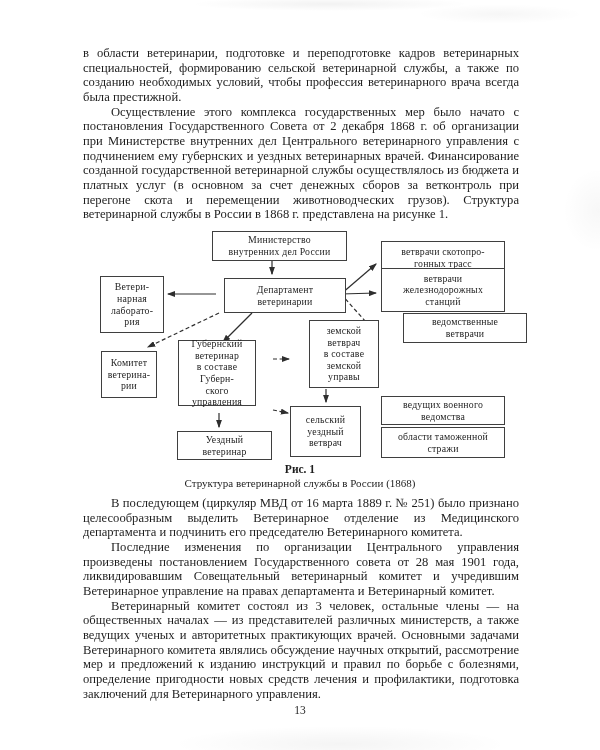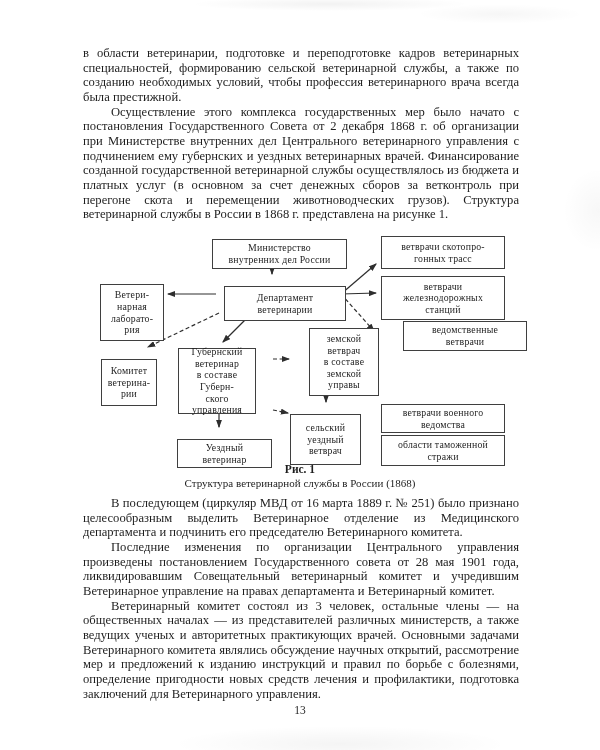--- a/index.html
+++ b/index.html
@@ -30,21 +30,21 @@
   .figure{position:absolute;left:0;top:225px;width:600px;height:268px;}
   .edges{position:absolute;left:0;top:0;width:600px;height:268px;}
   .edges line{stroke:#2e2e2e;stroke-width:1.2;}
   .edges line.dashed{stroke-dasharray:4 2.6;}
   .node{
     position:absolute;box-sizing:border-box;
     border:1px solid #3f3f3f;background:#ffffff;
     display:flex;align-items:center;justify-content:center;
     text-align:center;white-space:pre-line;
     font-size:9.8px;line-height:11.6px;letter-spacing:0.2px;
-    padding:1px 2px;z-index:2;margin-top:8px;
+    padding:1px 2px;z-index:2;
   }
   .edges{z-index:1;}
   .caption{position:absolute;left:0;top:238px;width:600px;text-align:center;}
   .cap-label{font-weight:bold;font-size:11.5px;line-height:13px;}
   .cap-title{font-size:11px;line-height:13px;margin-top:1px;}
   .page-number{
     position:absolute;left:0;top:704px;width:600px;
     text-align:center;font-size:11.5px;
   }
 </style>
@@ -96,28 +96,28 @@
     <div class="node" style="left:309px;top:95px;width:70px;height:68px">земской
 ветврач
 в составе
 земской
 управы</div>
     <div class="node" style="left:177px;top:206px;width:95px;height:29px">Уездный
 ветеринар</div>
     <div class="node" style="left:290px;top:181px;width:71px;height:51px">сельский
 уездный
 ветврач</div>
-    <div class="node" style="left:381px;top:3px;width:124px;height:33px">ветврачи скотопро-
+    <div class="node" style="left:381px;top:16px;width:124px;height:33px">ветврачи скотопро-
 гонных трасс</div>
     <div class="node" style="left:381px;top:43px;width:124px;height:44px">ветврачи
 железнодорожных
 станций</div>
     <div class="node" style="left:403px;top:88px;width:124px;height:30px">ведомственные
 ветврачи</div>
-    <div class="node" style="left:381px;top:171px;width:124px;height:29px">ветврачи военного
+    <div class="node" style="left:381px;top:171px;width:124px;height:29px">ведущих военного
 ведомства</div>
     <div class="node" style="left:381px;top:202px;width:124px;height:31px">области таможенной
 стражи</div>
 
     <div class="caption">
       <div class="cap-label">Рис. 1</div>
       <div class="cap-title">Структура ветеринарной службы в России (1868)</div>
     </div>
   </div>
 

